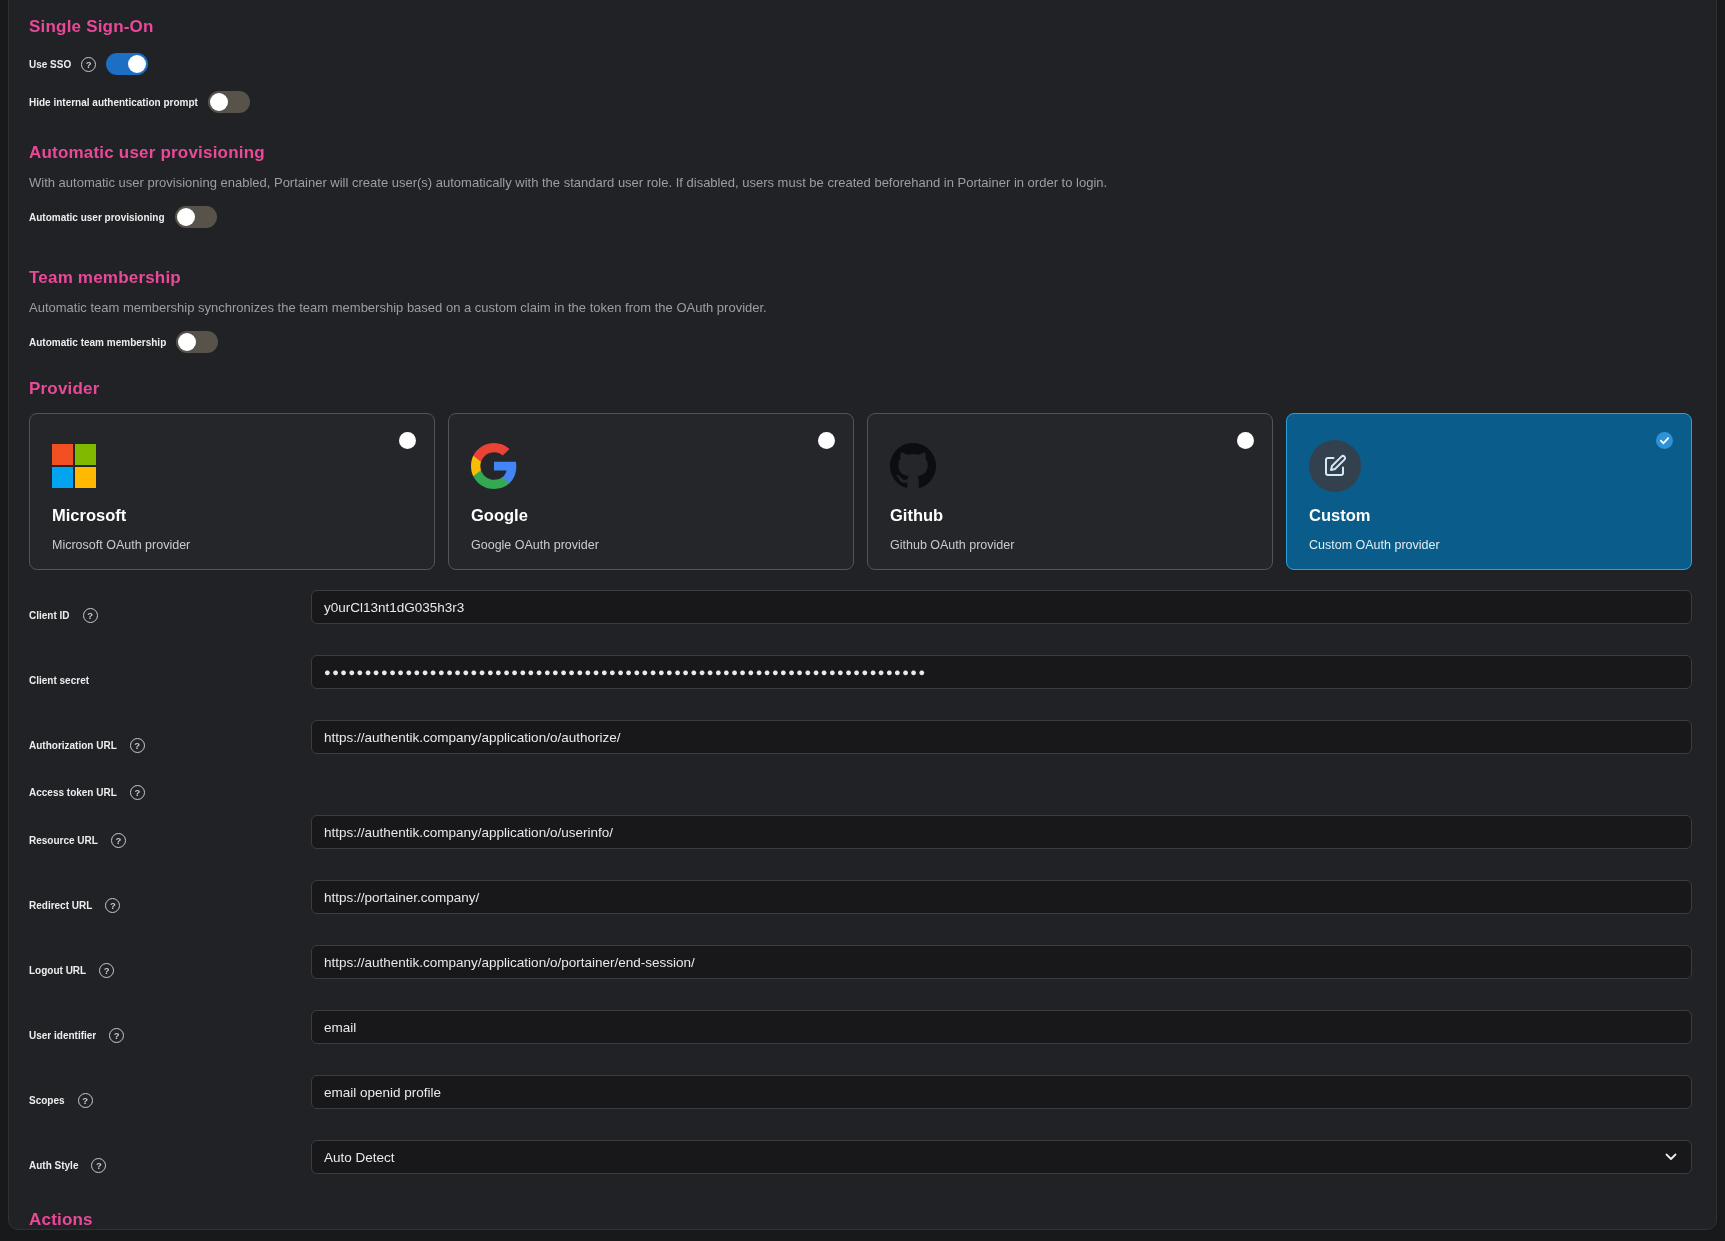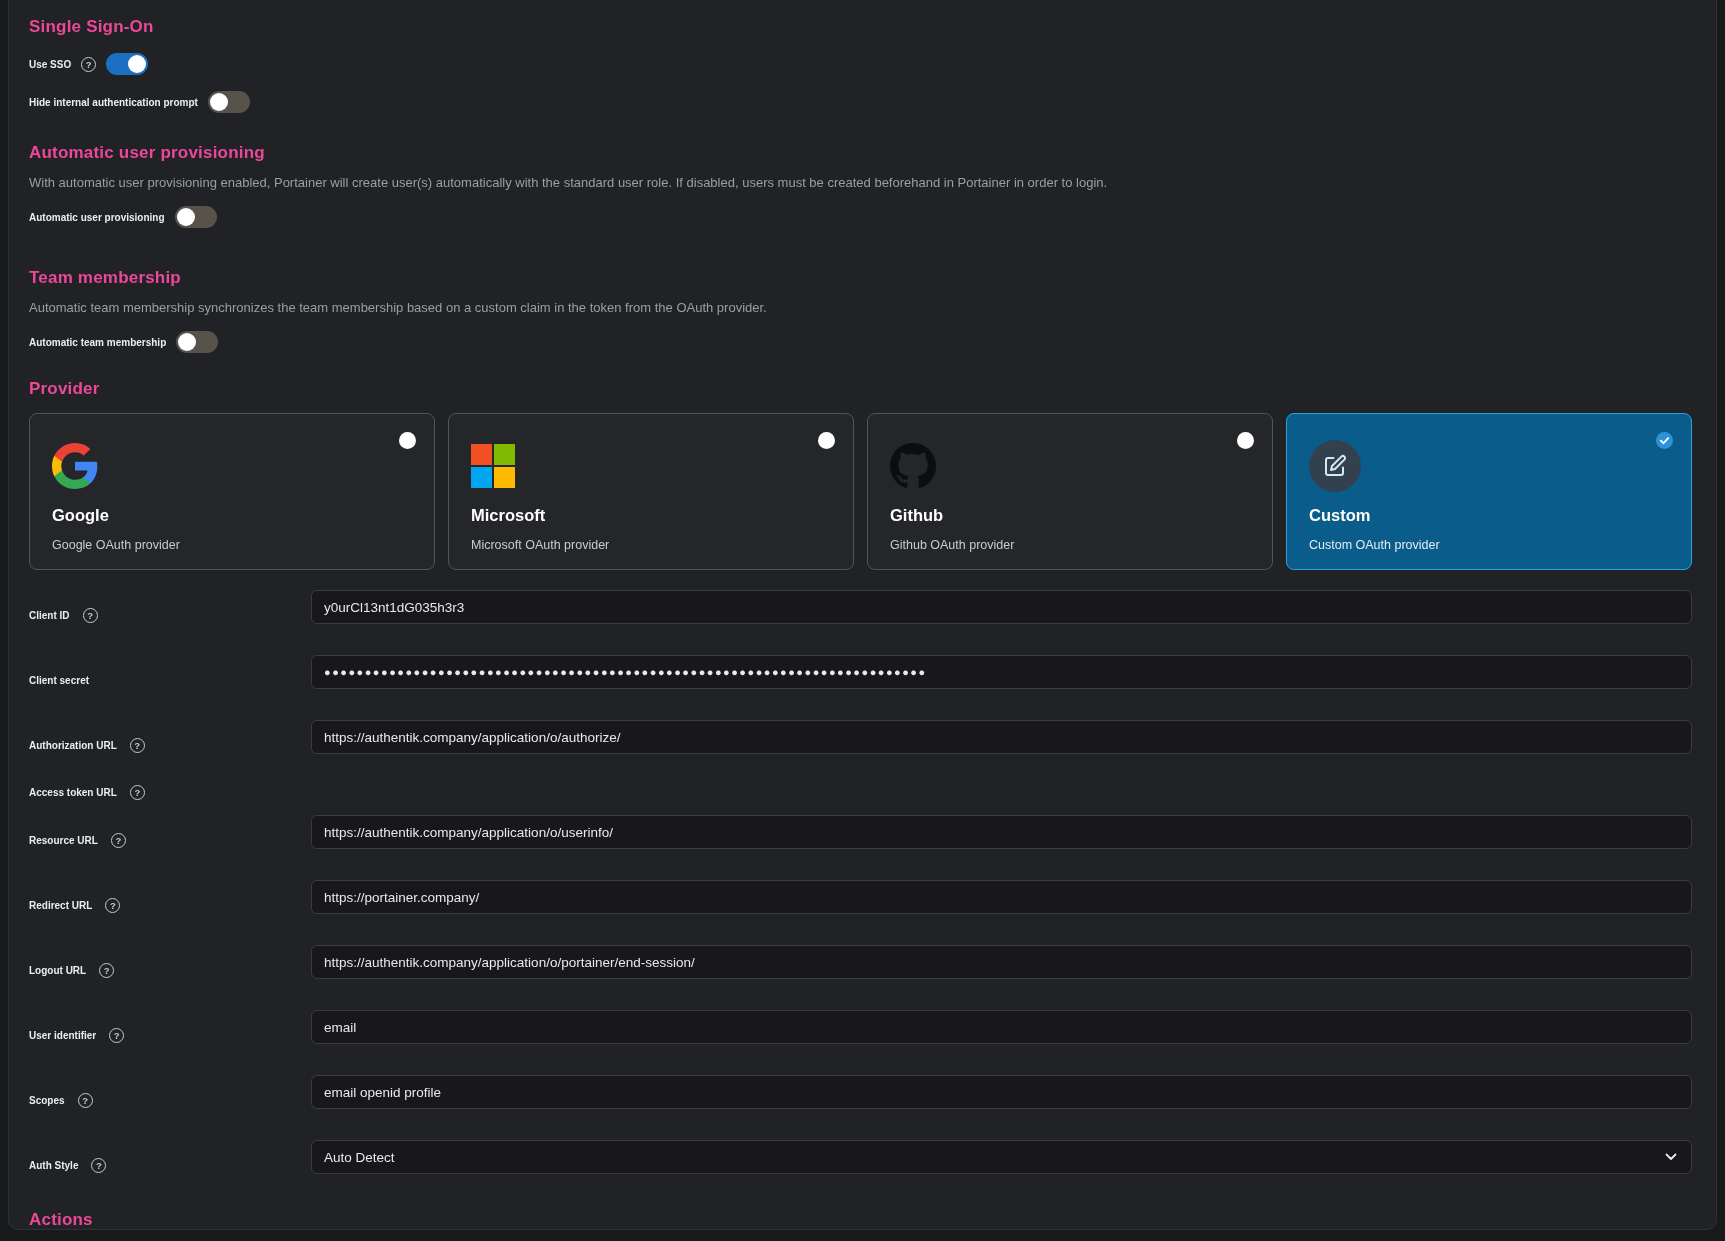--- a/index.html
+++ b/index.html
@@ -135,48 +135,48 @@
       </div>
   </div>
 
   <h2 class="section mt26">Provider</h2>
 
   <div class="cards">
 
     <div class="card">
       <div class="indicator"></div>
       <div class="icon-wrap">
+          <div class="ms-logo">
+        <i style="background:#f25022"></i>
+            <i style="background:#7fba00"></i>
+            <i style="background:#00a4ef"></i>
+            <i style="background:#ffb900"></i>
+      </div>
+        </div>
+      <h3>Microsoft</h3>
+      <div class="sub">Microsoft OAuth provider</div>
+    </div>
+
+    <div class="card">
+      <div class="indicator"></div>
+      <div class="icon-wrap">
           <svg width="46" height="46" viewBox="0 0 24 24">
         <path fill="#4285F4" d="M23.64 12.2c0-.82-.07-1.6-.2-2.36H12v4.47h6.53c-.28 1.52-1.14 2.8-2.42 3.66v3.04h3.92c2.29-2.11 3.61-5.22 3.61-8.81z"></path>
         <path fill="#34A853" d="M12 24c3.27 0 6.01-1.08 8.02-2.94l-3.92-3.04c-1.08.73-2.47 1.16-4.1 1.16-3.15 0-5.82-2.13-6.77-4.99H1.18v3.13C3.18 21.3 7.26 24 12 24z"></path>
         <path fill="#FBBC05" d="M5.23 14.19c-.24-.73-.38-1.5-.38-2.19s.14-1.46.38-2.19V6.68H1.18C.43 8.18 0 10.04 0 12s.43 3.82 1.18 5.32l4.05-3.13z"></path>
         <path fill="#EA4335" d="M12 4.77c1.77 0 3.35.61 4.6 1.8l3.46-3.46C17.95 1.19 15.24 0 12 0 7.26 0 3.18 2.7 1.18 6.68l4.05 3.13c.95-2.86 3.62-5.04 6.77-5.04z"></path>
       </svg>
         </div>
       <h3>Google</h3>
       <div class="sub">Google OAuth provider</div>
     </div>
 
     <div class="card">
       <div class="indicator"></div>
       <div class="icon-wrap">
-          <div class="ms-logo">
-        <i style="background:#f25022"></i>
-            <i style="background:#7fba00"></i>
-            <i style="background:#00a4ef"></i>
-            <i style="background:#ffb900"></i>
-      </div>
-        </div>
-      <h3>Microsoft</h3>
-      <div class="sub">Microsoft OAuth provider</div>
-    </div>
-
-    <div class="card">
-      <div class="indicator"></div>
-      <div class="icon-wrap">
           <svg width="46" height="46" viewBox="0 0 16 16">
         <path fill="#0b0d10" d="M8 0C3.58 0 0 3.58 0 8c0 3.54 2.29 6.53 5.47 7.59.4.07.55-.17.55-.38 0-.19-.01-.82-.01-1.49-2.01.37-2.53-.49-2.69-.94-.09-.23-.48-.94-.82-1.13-.28-.15-.68-.52-.01-.53.63-.01 1.08.58 1.23.82.72 1.21 1.87.87 2.33.66.07-.52.28-.87.51-1.07-1.78-.2-3.64-.89-3.64-3.95 0-.87.31-1.59.82-2.15-.08-.2-.36-1.02.08-2.12 0 0 .67-.21 2.2.82.64-.18 1.32-.27 2-.27s1.36.09 2 .27c1.53-1.04 2.2-.82 2.2-.82.44 1.1.16 1.92.08 2.12.51.56.82 1.27.82 2.15 0 3.07-1.87 3.75-3.65 3.95.29.25.54.73.54 1.48 0 1.07-.01 1.93-.01 2.2 0 .21.15.46.55.38A8.01 8.01 0 0 0 16 8c0-4.42-3.58-8-8-8z"></path>
       </svg>
         </div>
       <h3>Github</h3>
       <div class="sub">Github OAuth provider</div>
     </div>
 
     <div class="card selected">
       <div class="indicator">

